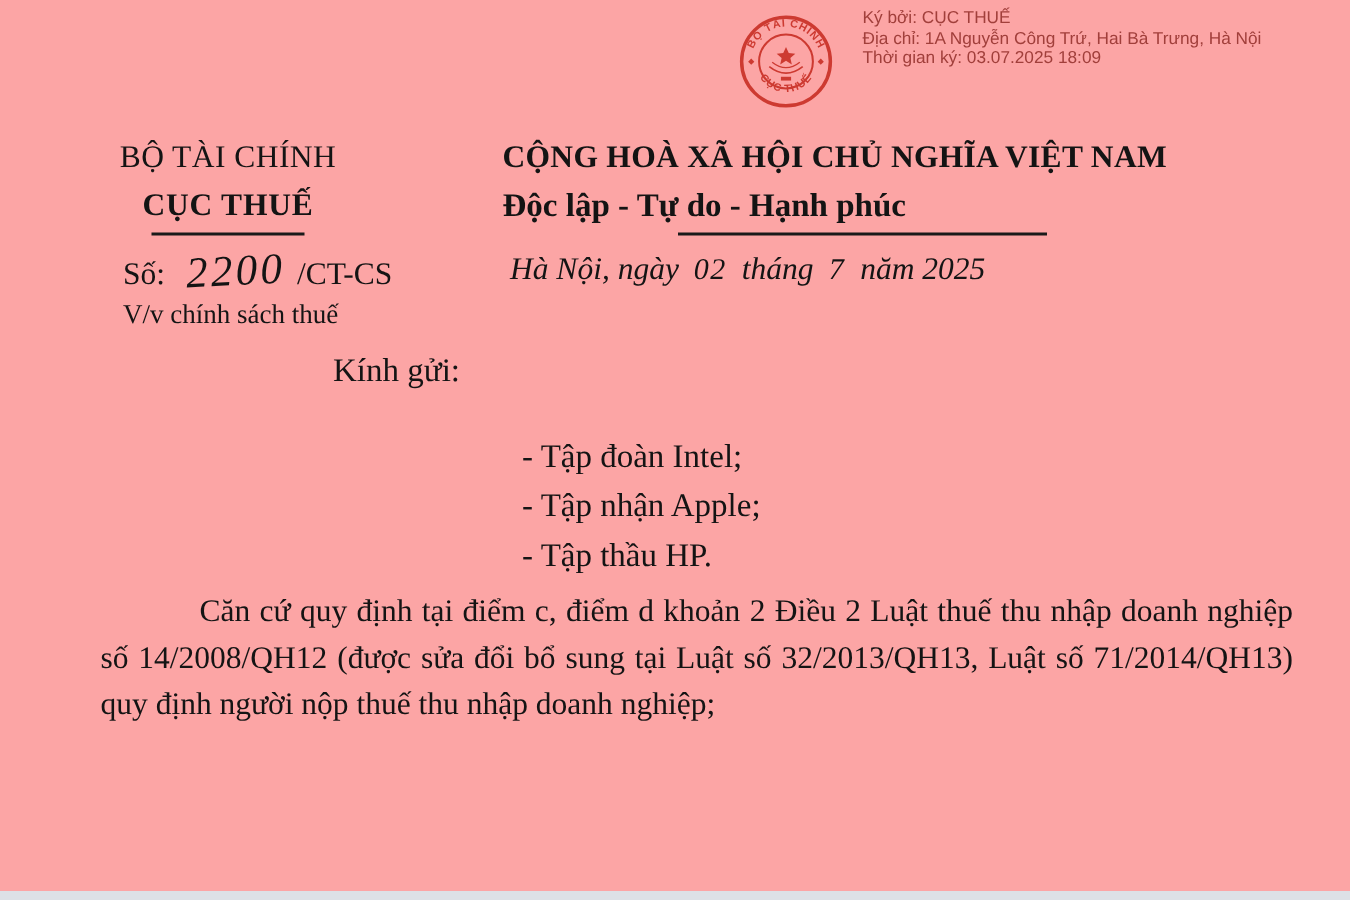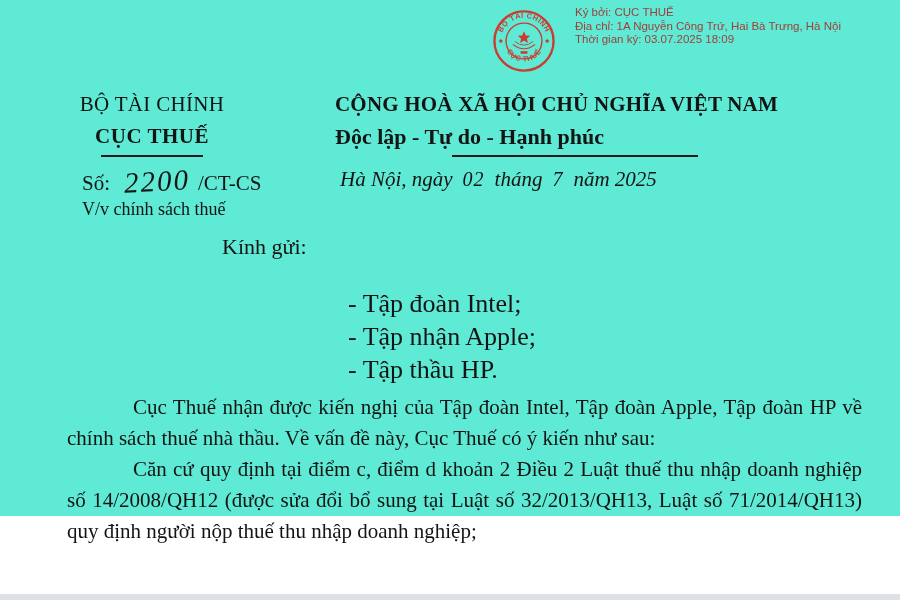--- a/index.html
+++ b/index.html
@@ -1,18 +1,18 @@
 <!DOCTYPE html>
 <html><head>
 <meta charset="utf-8">
 <style>
   html,body{margin:0;padding:0;}
   body{width:900px;height:600px;overflow:hidden;background:#ffffff;
        font-family:"Liberation Serif","DejaVu Serif",serif;color:#141414;}
-  .page{position:relative;width:900px;height:516px;background:#5eead4;}
+  .page{position:relative;width:900px;height:600px;background:#fca5a5;}
 
   
   .sig-block{position:absolute;left:575px;top:6px;width:320px;
              font-family:"Liberation Sans","DejaVu Sans",sans-serif;
              font-size:11.5px;line-height:13.5px;color:#a13f3b;white-space:nowrap;}
 
   
   .seal{position:absolute;left:492px;top:9px;width:64px;height:64px;}
 
   
@@ -32,21 +32,21 @@
         display:inline-block;position:relative;top:1px;margin:0 8px 0 14px;}
   .subject{position:absolute;left:82px;top:199px;font-size:18px;}
 
   
   .date-line{position:absolute;left:340px;top:167px;width:470px;text-align:left;
              font-size:21px;font-style:italic;white-space:nowrap;}
   .date-line .hd{font-size:20px;margin:0 10px;letter-spacing:1px;}
 
   
   .kinhgui{position:absolute;left:222px;top:234px;font-size:22px;}
-  .recipients{position:absolute;left:348px;top:287px;font-size:26px;line-height:33px;}
+  .recipients{position:absolute;left:348px;top:287px;font-size:22px;line-height:33px;}
 
   
   .body-text{position:absolute;left:67px;top:392px;width:795px;
              font-size:21px;line-height:31px;text-align:justify;}
   .body-text p{margin:0;text-indent:66px;}
 
   .bottom-strip{position:absolute;left:0;top:594px;width:900px;height:6px;background:#dde1e6;}
 </style>
 </head>
 <body>
@@ -98,18 +98,17 @@
   <div class="date-line"><span>Hà Nội, ngày</span><span class="hd">02</span><span>tháng</span><span class="hd">7</span><span>năm 2025</span></div>
 
   <div class="kinhgui">Kính gửi:</div>
   <div class="recipients">
     <div>- Tập đoàn Intel;</div>
     <div>- Tập nhận Apple;</div>
     <div>- Tập thầu HP.</div>
   </div>
 
   <div class="body-text">
-    <p>Cục Thuế nhận được kiến nghị của Tập đoàn Intel, Tập đoàn Apple, Tập đoàn HP về chính sách thuế nhà thầu. Về vấn đề này, Cục Thuế có ý kiến như sau:</p>
     <p>Căn cứ quy định tại điểm c, điểm d khoản 2 Điều 2 Luật thuế thu nhập doanh nghiệp số 14/2008/QH12 (được sửa đổi bổ sung tại Luật số 32/2013/QH13, Luật số 71/2014/QH13) quy định người nộp thuế thu nhập doanh nghiệp;</p>
   </div>
 
   <div class="bottom-strip"></div>
 </div>
 
 </body></html>

